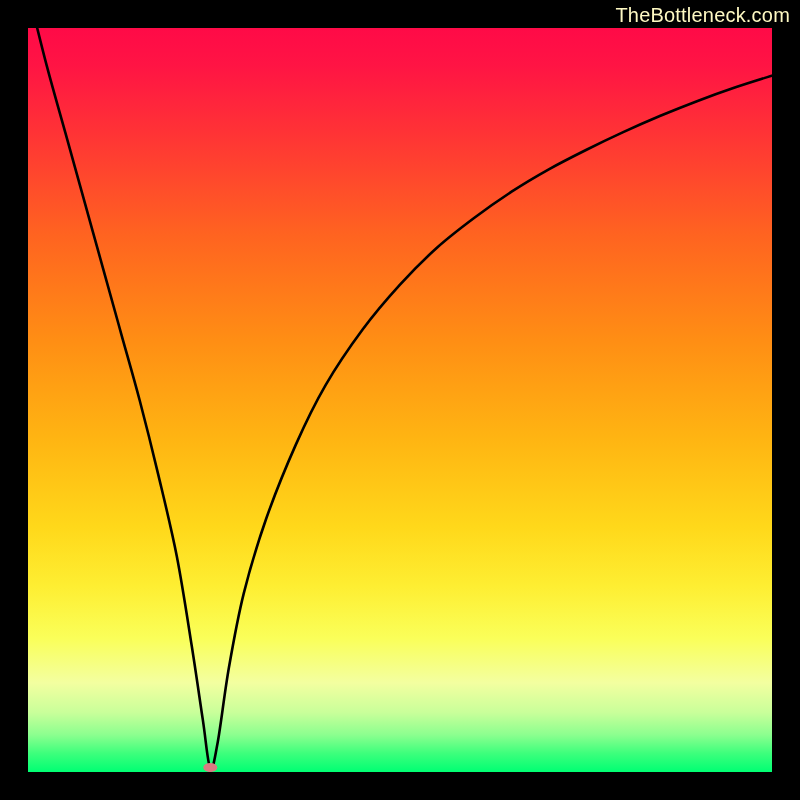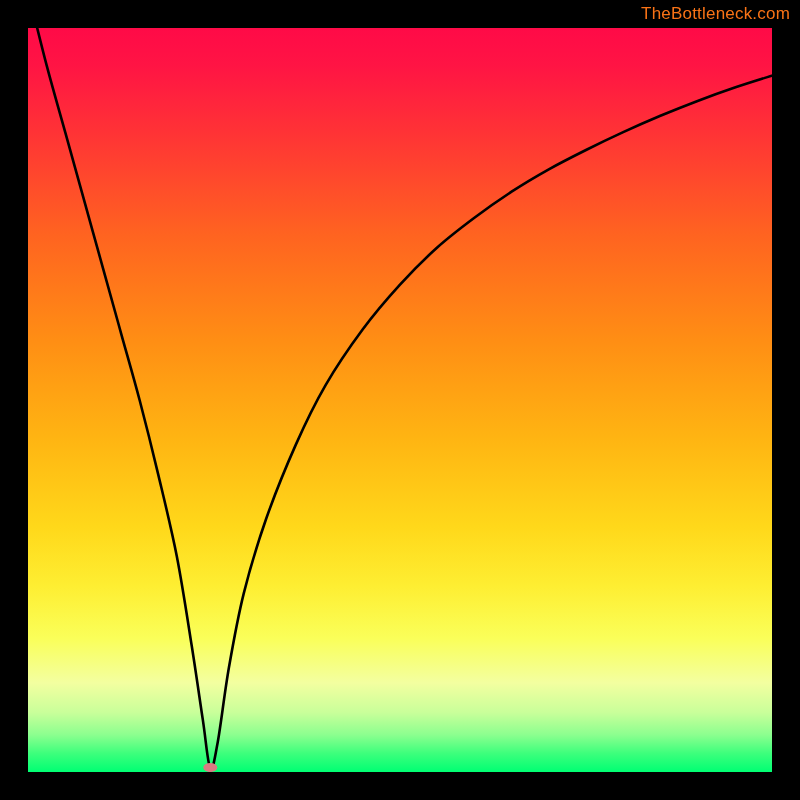--- a/index.html
+++ b/index.html
@@ -42,22 +42,22 @@
   svg.curve {
     position: absolute;
     inset: 0;
     width: 100%;
     height: 100%;
   }
   .watermark {
     position: absolute;
     top: 4px;
     right: 10px;
-    color: #f97316;
-    font-size: 17px;
+    color: #fef9c3;
+    font-size: 20px;
     letter-spacing: 0.2px;
   }
 </style>
 </head>
 <body>
 
 <div class="frame">
   <div class="gradient"></div>
   <svg class="curve" viewBox="0 0 744 744" preserveAspectRatio="none">
     <path id="curve-path" fill="none" stroke="#000" stroke-width="2.6" stroke-linejoin="round" stroke-linecap="round" d="M 0 -37.200000000000045 C 3.1 -24.800000000000033, 12.400000000000002 13.640000000000043, 18.6 37.200000000000045 C 24.8 60.76000000000005, 31.000000000000004 81.83999999999997, 37.2 104.15999999999997 C 43.400000000000006 126.47999999999996, 49.599999999999994 148.8, 55.8 171.12 C 62 193.44, 68.2 215.76, 74.4 238.07999999999998 C 80.60000000000001 260.4, 86.8 282.72, 93 305.04 C 99.2 327.36, 105.39999999999999 348.44, 111.6 372 C 117.8 395.56, 123.99999999999999 420.35999999999996, 130.2 446.4 C 136.39999999999998 472.44, 143.22 499.72, 148.8 528.24 C 154.38000000000002 556.76, 159.34 590.24, 163.68 617.52 C 168.02 644.8, 171.74 671.4599999999999, 174.84 691.92 C 177.94 712.38, 179.8 736.56, 182.28 740.28 C 184.76 744, 186.62 730.98, 189.72 714.24 C 192.82 697.5, 196.54000000000002 664.64, 200.88000000000002 639.84 C 205.22000000000003 615.0400000000001, 209.56 590.24, 215.76 565.44 C 221.95999999999998 540.6400000000001, 229.4 515.8399999999999, 238.08 491.03999999999996 C 246.76000000000002 466.23999999999995, 257.91999999999996 438.96, 267.84 416.64 C 277.76 394.32, 286.44 376.34000000000003, 297.6 357.12 C 308.76000000000005 337.9, 322.40000000000003 318.06, 334.8 301.32 C 347.2 284.58, 359.6 270.32, 372 256.68 C 384.4 243.04000000000002, 396.80000000000007 230.64000000000001, 409.20000000000005 219.48000000000002 C 421.6 208.32000000000002, 434 199.02000000000004, 446.4 189.72000000000003 C 458.79999999999995 180.42000000000002, 471.20000000000005 171.73999999999995, 483.6 163.67999999999995 C 496 155.61999999999995, 508.4 148.304, 520.8 141.36 C 533.1999999999999 134.41600000000003, 545.6 128.2160000000001, 558 122.01600000000008 C 570.4 115.81600000000007, 582.8000000000001 109.86399999999998, 595.2 104.15999999999997 C 607.6 98.45599999999996, 620 93.00000000000001, 632.4 87.79200000000003 C 644.8 82.58400000000005, 657.2 77.62400000000004, 669.6 72.91200000000003 C 682 68.20000000000003, 694.4 63.73599999999999, 706.8 59.51999999999998 C 719.1999999999999 55.303999999999974, 737.8 49.59999999999999, 744 47.615999999999985"></path>

